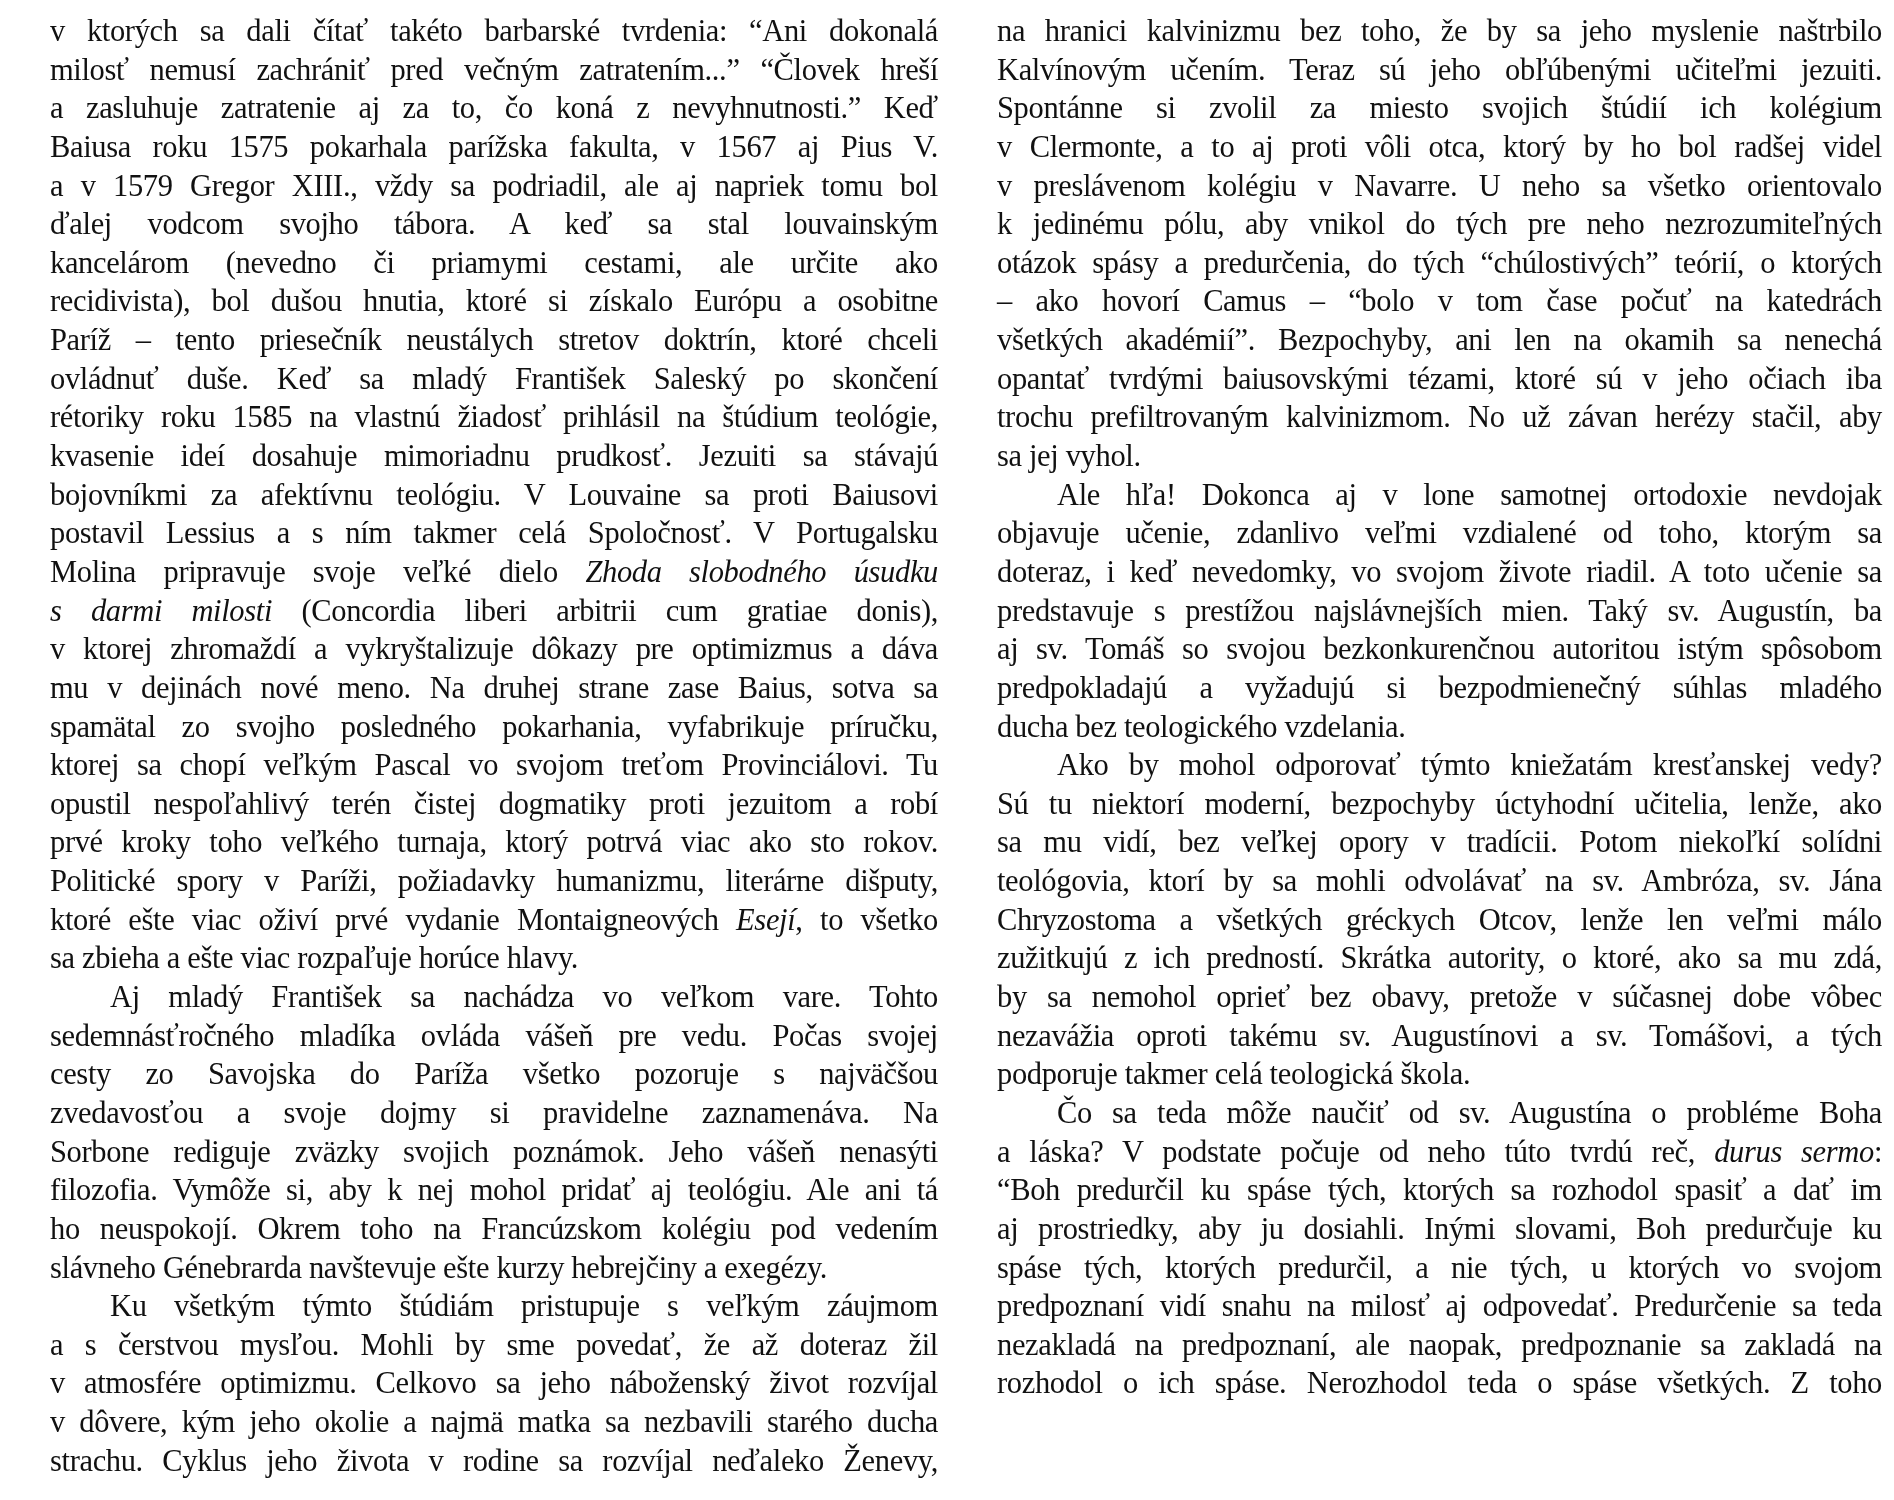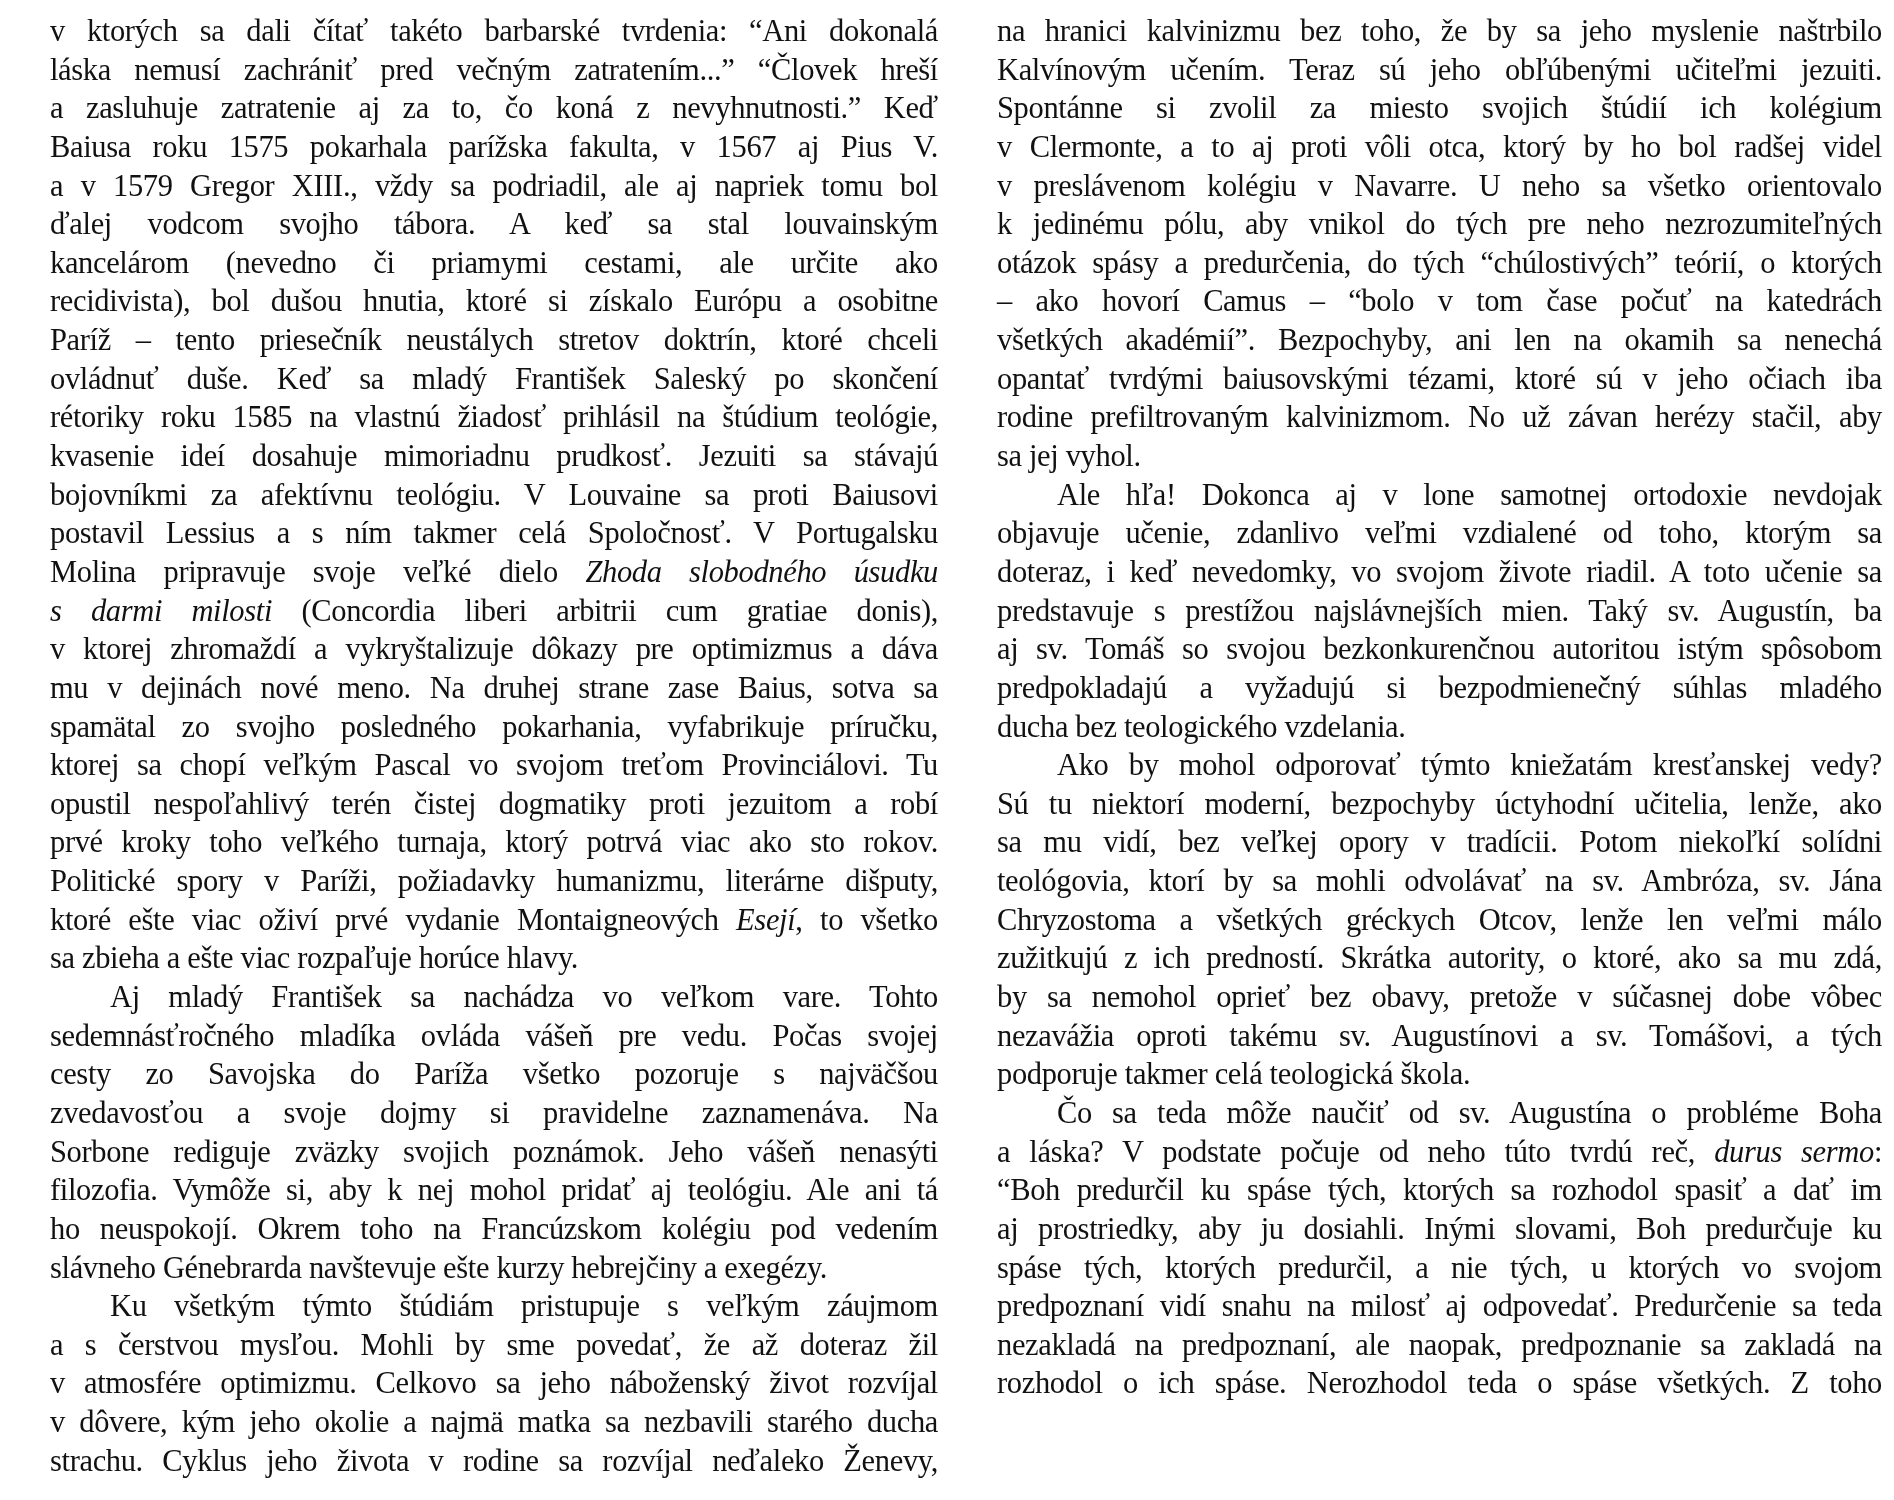--- a/index.html
+++ b/index.html
@@ -50,21 +50,21 @@
   }
   .seg { white-space: pre; }
   .it  { font-style: italic; }
 </style>
 </head>
 <body>
 
 <div class="page">
   <div class="column col-left">
       <span class="line"><span class="seg">v ktorých sa dali čítať takéto barbarské tvrdenia: “Ani dokonalá</span></span>
-      <span class="line"><span class="seg">láska nemusí zachrániť pred večným zatratením...” “Človek hreší</span></span>
+      <span class="line"><span class="seg">milosť nemusí zachrániť pred večným zatratením...” “Človek hreší</span></span>
       <span class="line"><span class="seg">a zasluhuje zatratenie aj za to, čo koná z nevyhnutnosti.” Keď</span></span>
       <span class="line"><span class="seg">Baiusa roku 1575 pokarhala parížska fakulta, v 1567 aj Pius V.</span></span>
       <span class="line"><span class="seg">a v 1579 Gregor XIII., vždy sa podriadil, ale aj napriek tomu bol</span></span>
       <span class="line"><span class="seg">ďalej vodcom svojho tábora. A keď sa stal louvainským</span></span>
       <span class="line"><span class="seg">kancelárom (nevedno či priamymi cestami, ale určite ako</span></span>
       <span class="line"><span class="seg">recidivista), bol dušou hnutia, ktoré si získalo Európu a osobitne</span></span>
       <span class="line"><span class="seg">Paríž – tento priesečník neustálych stretov doktrín, ktoré chceli</span></span>
       <span class="line"><span class="seg">ovládnuť duše. Keď sa mladý František Saleský po skončení</span></span>
       <span class="line"><span class="seg">rétoriky roku 1585 na vlastnú žiadosť prihlásil na štúdium teológie,</span></span>
       <span class="line"><span class="seg">kvasenie ideí dosahuje mimoriadnu prudkosť. Jezuiti sa stávajú</span></span>
@@ -99,21 +99,21 @@
       <span class="line"><span class="seg">na hranici kalvinizmu bez toho, že by sa jeho myslenie naštrbilo</span></span>
       <span class="line"><span class="seg">Kalvínovým učením. Teraz sú jeho obľúbenými učiteľmi jezuiti.</span></span>
       <span class="line"><span class="seg">Spontánne si zvolil za miesto svojich štúdií ich kolégium</span></span>
       <span class="line"><span class="seg">v Clermonte, a to aj proti vôli otca, ktorý by ho bol radšej videl</span></span>
       <span class="line"><span class="seg">v preslávenom kolégiu v Navarre. U neho sa všetko orientovalo</span></span>
       <span class="line"><span class="seg">k jedinému pólu, aby vnikol do tých pre neho nezrozumiteľných</span></span>
       <span class="line"><span class="seg">otázok spásy a predurčenia, do tých “chúlostivých” teórií, o ktorých</span></span>
       <span class="line"><span class="seg">– ako hovorí Camus – “bolo v tom čase počuť na katedrách</span></span>
       <span class="line"><span class="seg">všetkých akadémií”. Bezpochyby, ani len na okamih sa nenechá</span></span>
       <span class="line"><span class="seg">opantať tvrdými baiusovskými tézami, ktoré sú v jeho očiach iba</span></span>
-      <span class="line"><span class="seg">rodine prefiltrovaným kalvinizmom. No už závan herézy stačil, aby</span></span>
+      <span class="line"><span class="seg">trochu prefiltrovaným kalvinizmom. No už závan herézy stačil, aby</span></span>
       <span class="line last"><span class="seg">sa jej vyhol.</span></span>
       <span class="line indent"><span class="seg">Ale hľa! Dokonca aj v lone samotnej ortodoxie nevdojak</span></span>
       <span class="line"><span class="seg">objavuje učenie, zdanlivo veľmi vzdialené od toho, ktorým sa</span></span>
       <span class="line"><span class="seg">doteraz, i keď nevedomky, vo svojom živote riadil. A toto učenie sa</span></span>
       <span class="line"><span class="seg">predstavuje s prestížou najslávnejších mien. Taký sv. Augustín, ba</span></span>
       <span class="line"><span class="seg">aj sv. Tomáš so svojou bezkonkurenčnou autoritou istým spôsobom</span></span>
       <span class="line"><span class="seg">predpokladajú a vyžadujú si bezpodmienečný súhlas mladého</span></span>
       <span class="line last"><span class="seg">ducha bez teologického vzdelania.</span></span>
       <span class="line indent"><span class="seg">Ako by mohol odporovať týmto kniežatám kresťanskej vedy?</span></span>
       <span class="line"><span class="seg">Sú tu niektorí moderní, bezpochyby úctyhodní učitelia, lenže, ako</span></span>

